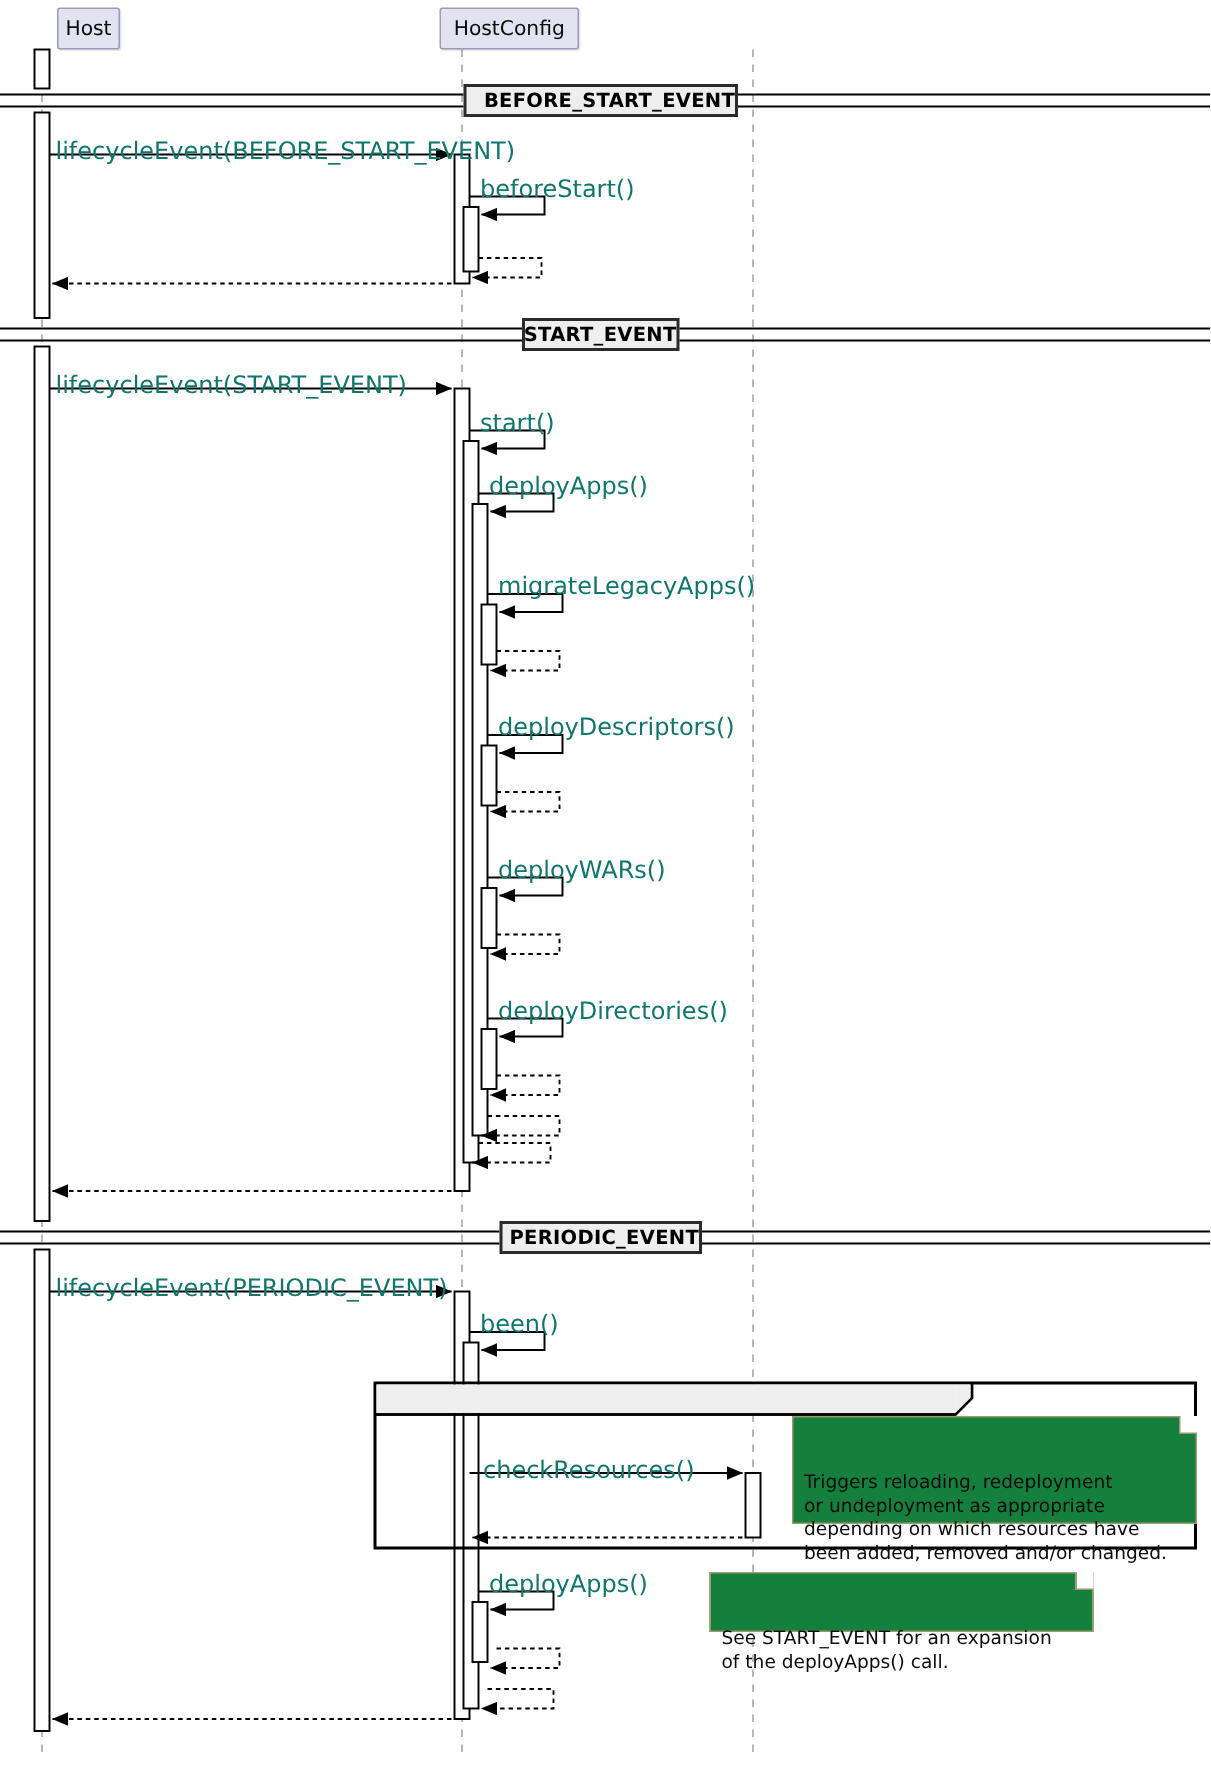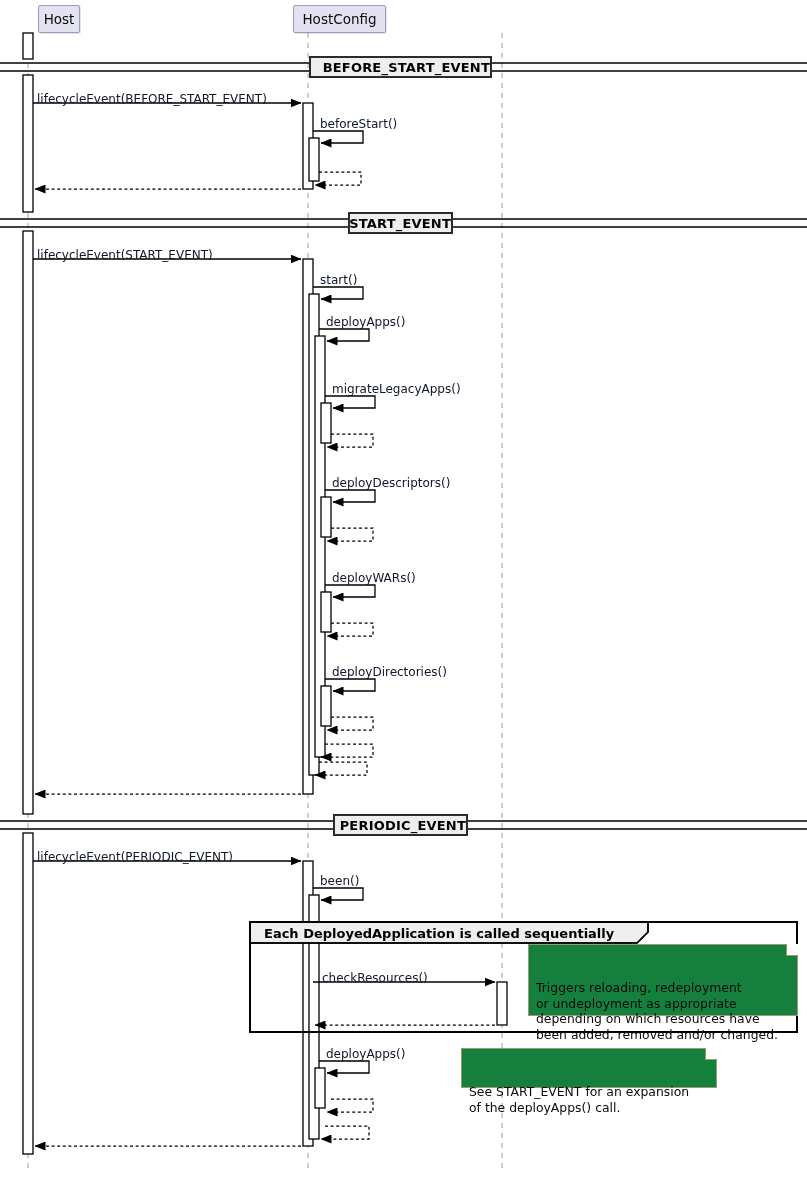--- a/index.html
+++ b/index.html
@@ -19,21 +19,21 @@
 
   .divider-box{
     position:absolute;box-sizing:border-box;
     background:#EEEEEE;border:2px solid #2b2b2b;
     display:flex;align-items:center;justify-content:flex-end;
     font-size:13px;font-weight:bold;color:#000;white-space:nowrap;
     letter-spacing:0.2px;
   }
 
   .msg-label{
-    position:absolute;font-size:12px;color:#0f172a;white-space:nowrap;
+    position:absolute;font-size:16px;color:#0f766e;white-space:nowrap;
     line-height:1;
     text-align:center;
   }
 
   .note{
     position:absolute;box-sizing:border-box;
     background:#15803d;border:1px solid #9a9a6a;
     font-size:12.4px;color:#0b0b0b;line-height:15.5px;
     padding:4px 7px 4px 7px;
     white-space:pre-line;
@@ -208,29 +208,28 @@
   <div class="msg-label" style="left:326px;top:316px;">deployApps()</div>
   <div class="msg-label" style="left:332px;top:383px;">migrateLegacyApps()</div>
   <div class="msg-label" style="left:332px;top:477px;">deployDescriptors()</div>
   <div class="msg-label" style="left:332px;top:572px;">deployWARs()</div>
   <div class="msg-label" style="left:332px;top:666px;">deployDirectories()</div>
   <div class="msg-label" style="left:37px;top:851px;">lifecycleEvent(PERIODIC_EVENT)</div>
   <div class="msg-label" style="left:320px;top:875px;">been()</div>
   <div class="msg-label" style="left:322px;top:972px;">checkResources()</div>
   <div class="msg-label" style="left:326px;top:1048px;">deployApps()</div>
 
-  <div class="group-title" style="left:264px;top:927px;">Each DeployedApplication is called sequentially</div>
 
   <div class="note" style="left:512px;top:944px;width:270px;height:72px;">
     <span class="fold"></span>
     <span>Triggers reloading, redeployment
 or undeployment as appropriate
 depending on which resources have
 been added, removed and/or changed.</span>
   </div>
 
-  <div class="note" style="left:445px;top:1048px;width:256px;height:40px;">
+  <div class="note" style="left:457px;top:1048px;width:256px;height:40px;">
     <span class="fold"></span>
     <span>See START_EVENT for an expansion
 of the deployApps() call.</span>
   </div>
 
 </div>
 
 </body></html>

